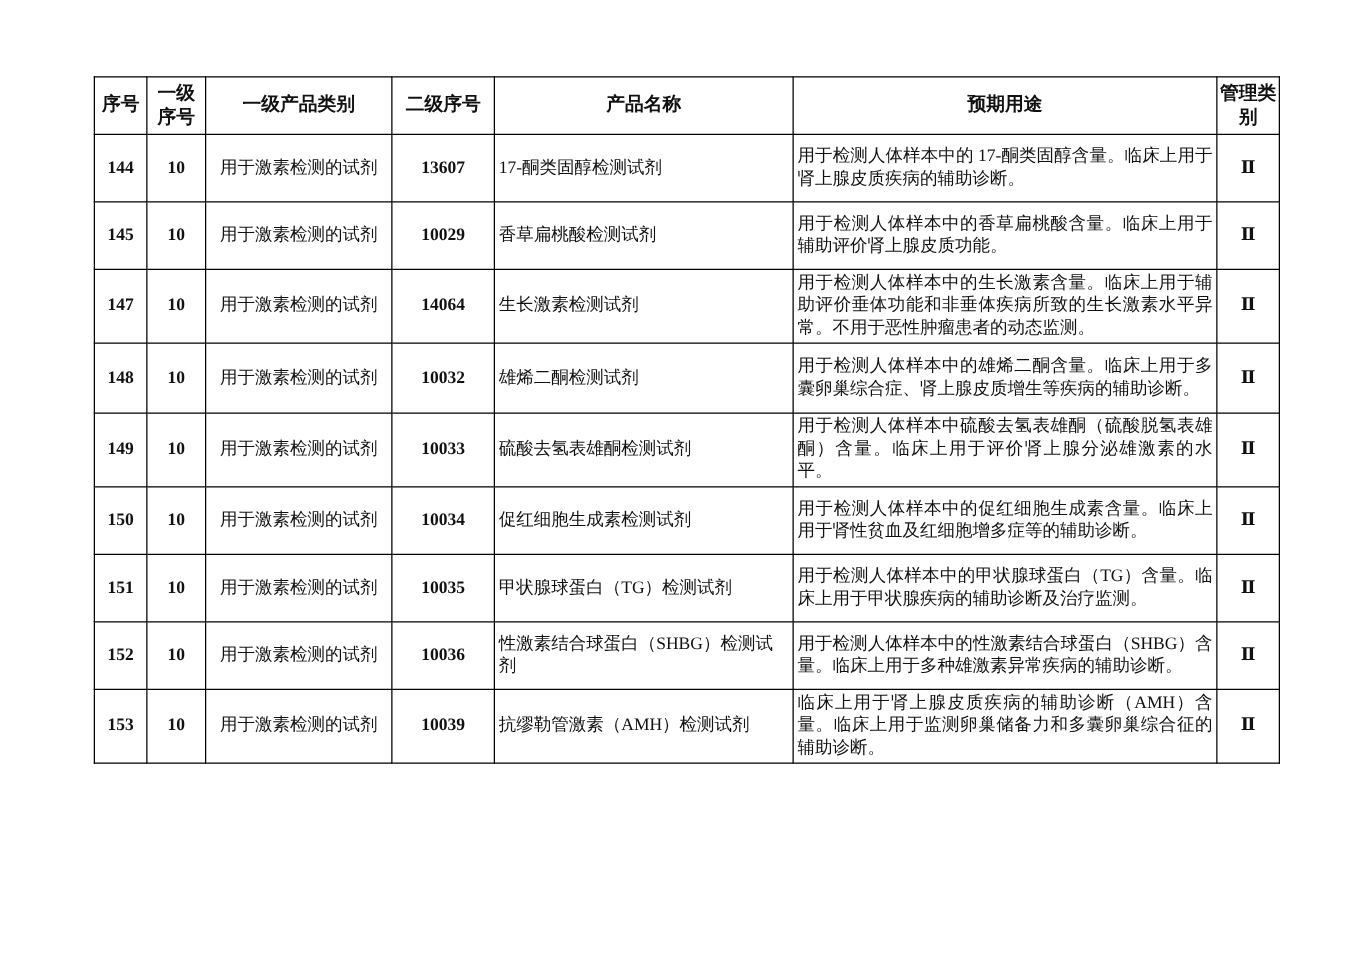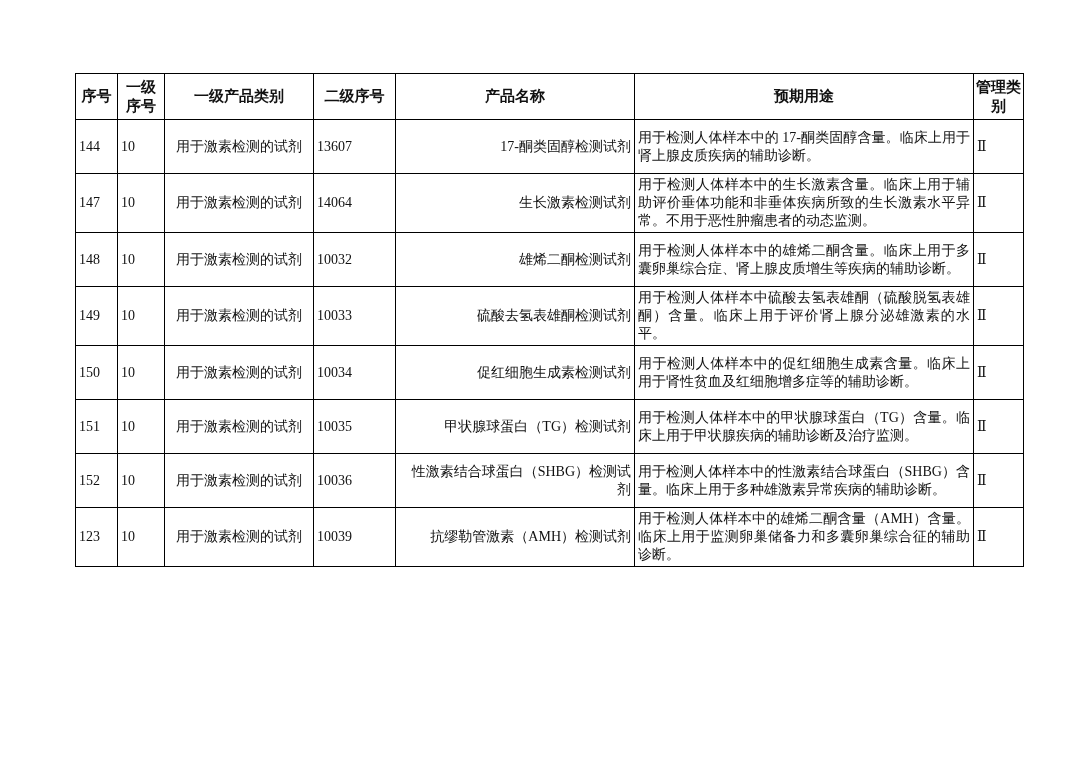--- a/index.html
+++ b/index.html
@@ -4,21 +4,21 @@
 <style>
   html,body{margin:0;padding:0;background:#ffffff;}
   body{
     width:1080px;height:763px;
     font-family:"Liberation Serif","DejaVu Serif",serif;
     color:#111111;
     overflow:hidden;
   }
   .page{position:relative;width:1080px;height:763px;background:#ffffff;}
   table.catalog{
-    position:absolute;left:75px;top:73px;
+    position:absolute;left:75px;top:61px;
     width:948px;
     border-collapse:collapse;
     table-layout:fixed;
   }
   table.catalog th, table.catalog td{
     border:1px solid #000000;
     box-sizing:border-box;
     overflow:hidden;
   }
   table.catalog thead tr{height:46px;}
@@ -32,23 +32,23 @@
   }
   table.catalog tbody tr{height:54px;}
   table.catalog tbody tr:nth-child(4){height:56px;}
   table.catalog tbody tr:nth-child(10){height:66px;}
   table.catalog td{
     font-size:14px;
     line-height:18px;
     vertical-align:middle;
     padding:2px 3px;
   }
-  td.c0, td.c1, td.c3, td.c6{text-align:left;}
+  td.c0, td.c1, td.c3, td.c6{text-align:center;font-weight:bold;}
   td.c2{text-align:center;padding-left:8px;padding-right:4px;}
-  td.c4{text-align:right;padding-left:9px;padding-right:6px;}
+  td.c4{text-align:left;padding-left:9px;padding-right:6px;}
   td.c5{text-align:justify;text-justify:inter-character;padding-left:7px;padding-right:6px;}
   td.c6{font-size:15px;}
 </style>
 </head>
 <body>
 
 <div class="page">
   <table class="catalog">
     <colgroup>
       <col style="width:42px">
@@ -71,20 +71,29 @@
       </tr>
     </thead>
     <tbody id="table-body">
         <tr>
           <td class="c0">144</td>
           <td class="c1">10</td>
           <td class="c2">用于激素检测的试剂</td>
           <td class="c3">13607</td>
           <td class="c4">17-酮类固醇检测试剂</td>
           <td class="c5">用于检测人体样本中的 17-酮类固醇含量。临床上用于肾上腺皮质疾病的辅助诊断。</td>
+          <td class="c6">Ⅱ</td>
+        </tr>
+        <tr>
+          <td class="c0">145</td>
+          <td class="c1">10</td>
+          <td class="c2">用于激素检测的试剂</td>
+          <td class="c3">10029</td>
+          <td class="c4">香草扁桃酸检测试剂</td>
+          <td class="c5">用于检测人体样本中的香草扁桃酸含量。临床上用于辅助评价肾上腺皮质功能。</td>
           <td class="c6">Ⅱ</td>
         </tr>
         <tr>
           <td class="c0">147</td>
           <td class="c1">10</td>
           <td class="c2">用于激素检测的试剂</td>
           <td class="c3">14064</td>
           <td class="c4">生长激素检测试剂</td>
           <td class="c5">用于检测人体样本中的生长激素含量。临床上用于辅助评价垂体功能和非垂体疾病所致的生长激素水平异常。不用于恶性肿瘤患者的动态监测。</td>
           <td class="c6">Ⅱ</td>
@@ -128,23 +137,23 @@
         <tr>
           <td class="c0">152</td>
           <td class="c1">10</td>
           <td class="c2">用于激素检测的试剂</td>
           <td class="c3">10036</td>
           <td class="c4">性激素结合球蛋白（SHBG）检测试剂</td>
           <td class="c5">用于检测人体样本中的性激素结合球蛋白（SHBG）含量。临床上用于多种雄激素异常疾病的辅助诊断。</td>
           <td class="c6">Ⅱ</td>
         </tr>
         <tr>
-          <td class="c0">123</td>
+          <td class="c0">153</td>
           <td class="c1">10</td>
           <td class="c2">用于激素检测的试剂</td>
           <td class="c3">10039</td>
           <td class="c4">抗缪勒管激素（AMH）检测试剂</td>
-          <td class="c5">用于检测人体样本中的雄烯二酮含量（AMH）含量。临床上用于监测卵巢储备力和多囊卵巢综合征的辅助诊断。</td>
+          <td class="c5">临床上用于肾上腺皮质疾病的辅助诊断（AMH）含量。临床上用于监测卵巢储备力和多囊卵巢综合征的辅助诊断。</td>
           <td class="c6">Ⅱ</td>
         </tr>
       </tbody>
   </table>
 </div>
 
 </body></html>

